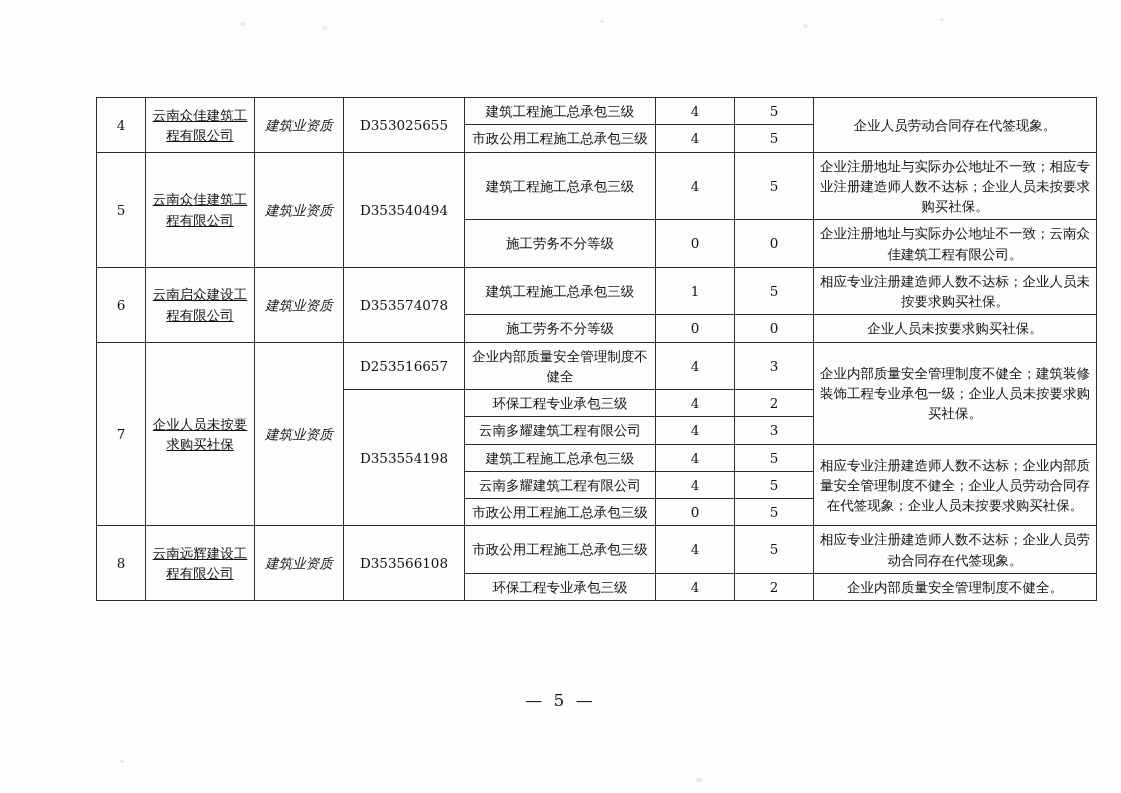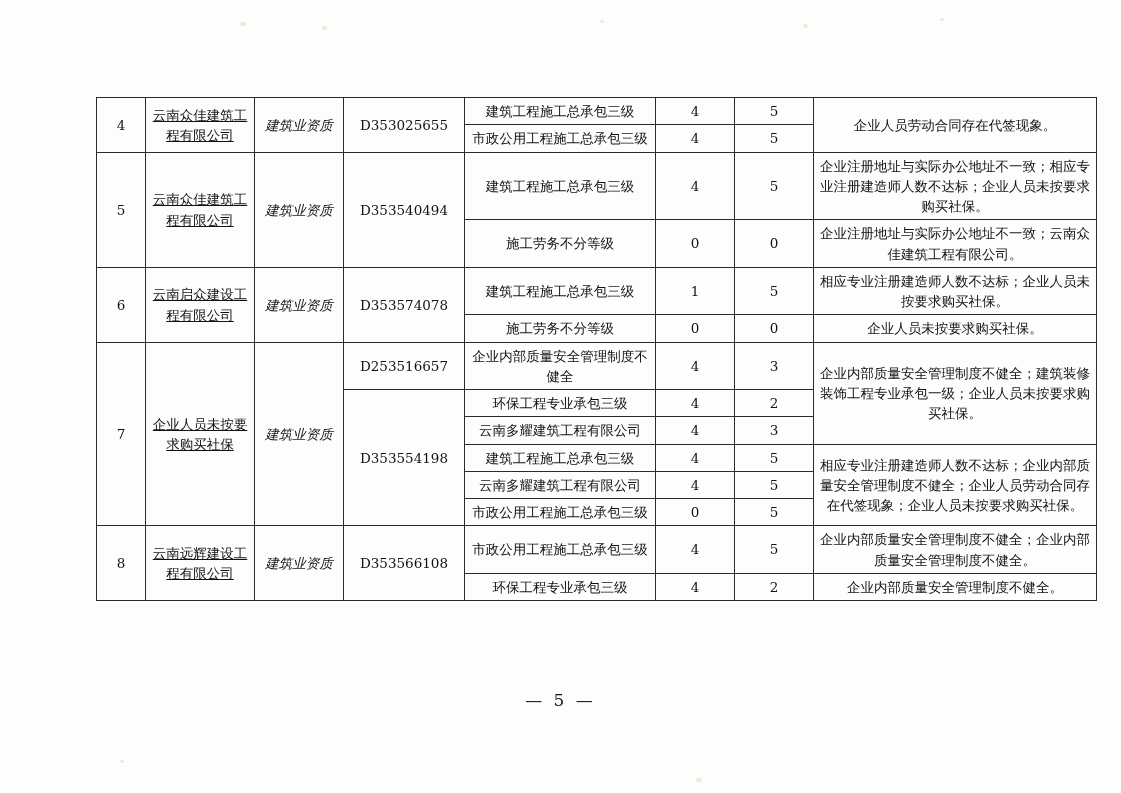--- a/index.html
+++ b/index.html
@@ -178,21 +178,21 @@
         </tr>
 
         <tr>
           <td class="idx" rowspan="2">8</td>
           <td class="company" rowspan="2">云南远辉建设工程有限公司</td>
           <td class="qual" rowspan="2">建筑业资质</td>
           <td class="code" rowspan="2">D353566108</td>
           <td class="scope">市政公用工程施工总承包三级</td>
           <td class="num">4</td>
           <td class="num">5</td>
-          <td class="remark">企业内部质量安全管理制度不健全；企业内部质量安全管理制度不健全。</td>
+          <td class="remark">相应专业注册建造师人数不达标；企业人员劳动合同存在代签现象。</td>
         </tr>
         <tr>
           <td class="scope">环保工程专业承包三级</td>
           <td class="num">4</td>
           <td class="num">2</td>
           <td class="remark">企业内部质量安全管理制度不健全。</td>
         </tr>
       </tbody>
     </table>
   </div>

